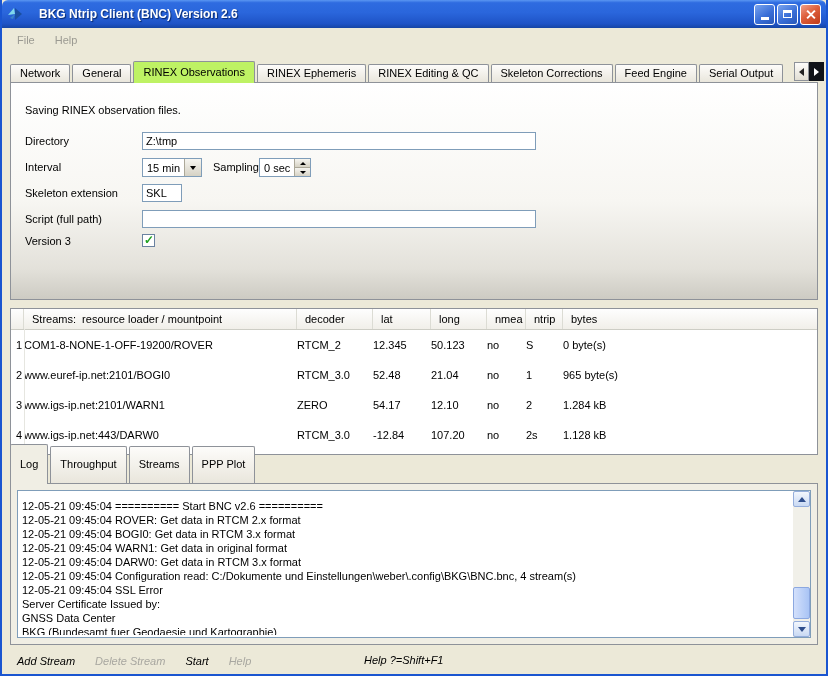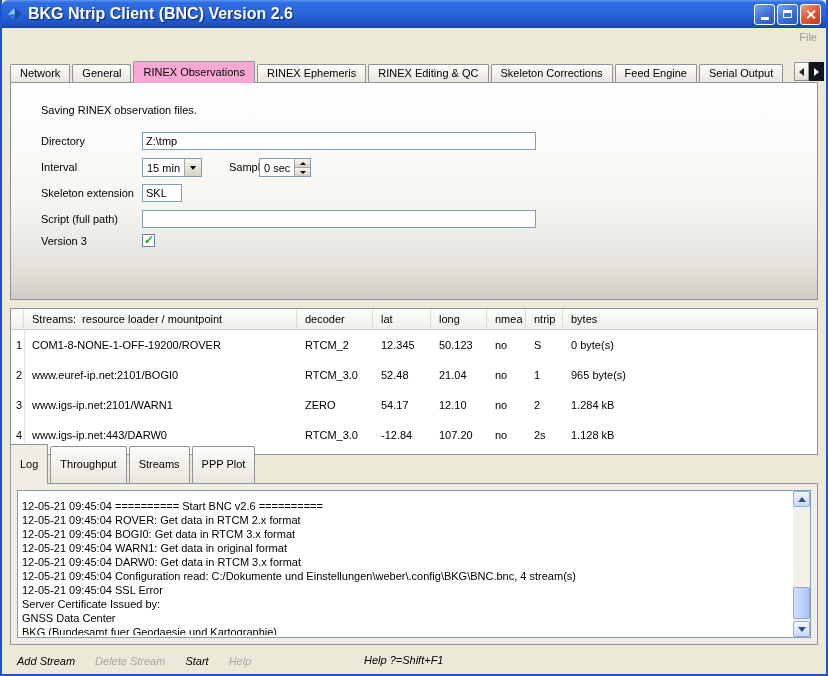--- a/index.html
+++ b/index.html
@@ -4,54 +4,54 @@
 <style>
   html,body{margin:0;padding:0;width:828px;height:676px;overflow:hidden;
     font-family:"Liberation Sans",sans-serif;font-size:11px;color:#000;}
   .window{position:relative;width:828px;height:676px;box-sizing:border-box;
     background:#ECE9D8;border:2px solid #1A55D0;border-top:none;}
   
   .titlebar{position:absolute;top:0;left:0;right:0;height:28px;border-radius:6px 6px 0 0;
     background:linear-gradient(180deg,#5A96F2 0%,#2E6BE0 10%,#2A66DC 45%,#1E53C6 85%,#1545A4 100%);
     display:flex;align-items:center;padding:0 5px;box-sizing:border-box;}
   .app-icon{width:16px;height:16px;display:inline-block;}
-  .title{flex:1;color:#fff;font-weight:bold;font-size:16px;margin-left:5px;
+  .title{flex:1;color:#fff;font-weight:bold;font-size:12px;margin-left:16px;
     text-shadow:1px 1px 1px rgba(0,30,90,.85);white-space:nowrap;}
   .winbtns{display:flex;gap:2px;}
   .winbtn{width:21px;height:21px;border-radius:3px;border:1px solid #fff;box-sizing:border-box;
     display:flex;align-items:center;justify-content:center;}
   .winbtn.min,.winbtn.max{background:linear-gradient(145deg,#7AA4EE 0%,#3A6FD8 55%,#2857B8 100%);}
   .winbtn.close{background:linear-gradient(145deg,#F0A08A 0%,#DD5F3C 45%,#C03A18 100%);}
   .glyph-min{width:8px;height:3px;background:#fff;margin-top:9px;}
   .glyph-max{width:9px;height:8px;border:1px solid #fff;border-top:3px solid #fff;box-sizing:border-box;}
   .glyph-x{position:relative;width:11px;height:11px;}
   .glyph-x::before,.glyph-x::after{content:"";position:absolute;left:5px;top:0;width:2px;height:11px;background:#fff;}
   .glyph-x::before{transform:rotate(45deg);}
   .glyph-x::after{transform:rotate(-45deg);}
   
-  .menubar{position:absolute;top:28px;left:0;right:0;height:24px;display:flex;align-items:flex-end;
-    padding-left:6px;gap:12px;background:#ECE9D8;flex-direction:column;}
+  .menubar{position:absolute;top:28px;left:0;right:0;height:24px;display:flex;align-items:center;
+    padding-left:6px;gap:2px;background:#ECE9D8;}
   .menu-item{padding:3px 9px;color:#9B9A92;}
   
   .tabstrip{position:absolute;top:60px;left:8px;right:2px;height:22px;z-index:3;}
   .tabs{display:flex;gap:2px;align-items:flex-end;height:22px;}
   .tab{height:17px;line-height:16px;padding:0 9px;white-space:nowrap;
     background:linear-gradient(180deg,#FDFCFA,#E9E6DC);
     border:1px solid #8E9299;border-bottom:none;border-radius:2px 2px 0 0;}
-  .tab.active{height:21px;line-height:20px;background:#f9a8d4;position:relative;z-index:2;margin-bottom:-1px;}
+  .tab.active{height:21px;line-height:20px;background:#bef264;position:relative;z-index:2;margin-bottom:-1px;}
   .tab-scroll{position:absolute;top:2px;width:15px;height:19px;display:flex;align-items:center;justify-content:center;
     border:1px solid #8E9299;box-sizing:border-box;}
   .ts-left{right:15px;background:linear-gradient(180deg,#FDFCFA,#E2DFD4);}
   .ts-right{right:0;background:#101318;border-color:#101318;}
   .arr-left{width:0;height:0;border-top:4px solid transparent;border-bottom:4px solid transparent;border-right:5px solid #222;}
   .arr-right-w{width:0;height:0;border-top:4px solid transparent;border-bottom:4px solid transparent;border-left:5px solid #fff;}
   
   .panel{position:absolute;top:82px;left:8px;width:806px;height:216px;border:1px solid #8E9299;
     background:linear-gradient(180deg,#FFFFFF 0%,#F7F6F2 55%,#E3E1DA 86%,#CDCBC3 100%);}
-  .panel .lbl{position:absolute;line-height:14px;white-space:nowrap;margin-left:16px;}
+  .panel .lbl{position:absolute;line-height:14px;white-space:nowrap;}
   .desc{left:14px;top:20px;}
   .input{position:absolute;height:18px;border:1px solid #7F9DB9;background:#fff;box-sizing:border-box;
     font-family:"Liberation Sans",sans-serif;font-size:11px;padding:0 3px;}
   .combo,.spin{position:absolute;height:19px;border:1px solid #7F9DB9;background:#fff;box-sizing:border-box;
     display:flex;align-items:center;}
   .combo-text,.spin-text{flex:1;padding-left:4px;white-space:nowrap;}
   .combo-btn{width:16px;height:17px;background:linear-gradient(180deg,#F6F5F0,#D6D2C4);
     border-left:1px solid #ACA899;display:flex;align-items:center;justify-content:center;}
   .arr-down{width:0;height:0;border-left:3px solid transparent;border-right:3px solid transparent;border-top:4px solid #000;}
   .arr-up-s{width:0;height:0;border-left:3px solid transparent;border-right:3px solid transparent;border-bottom:3px solid #000;}
@@ -62,21 +62,21 @@
   .checkbox{position:absolute;width:13px;height:13px;background:#fff;border:1px solid #6A82A0;box-sizing:border-box;}
   .checkbox.checked::after{content:"✓";position:absolute;left:1px;top:-2px;color:#21A121;font-weight:bold;font-size:12px;}
   
   .streams{position:absolute;top:308px;left:8px;width:806px;height:145px;border:1px solid #8E9299;
     background:#fff;overflow:hidden;}
   .thead,.tr{display:grid;grid-template-columns:13px 273px 76px 58px 56px 39px 37px 1fr;align-items:center;}
   .thead{height:20px;background:linear-gradient(180deg,#FEFEFE,#F1EFE9);border-bottom:1px solid #CDCDC5;}
   .th{height:20px;line-height:20px;padding-left:8px;border-right:1px solid #DCDCD4;white-space:pre;overflow:hidden;}
   .th:last-child{border-right:none;}
   .tr{height:30px;}
-  .td{padding-left:8px;white-space:pre;overflow:hidden;}
+  .td{white-space:pre;overflow:hidden;}
   .td.gutter{padding-left:5px;}
   .gutter-line{position:absolute;left:13px;top:20px;bottom:0;width:1px;background:#E6E6E0;}
   
   .bottom-tabstrip{position:absolute;top:464px;left:8px;height:19px;display:flex;gap:2px;align-items:flex-end;z-index:3;}
   .btab{height:16px;line-height:15px;padding:10px 9px;white-space:nowrap;
     background:linear-gradient(180deg,#FDFCFA,#E9E6DC);
     border:1px solid #8E9299;border-bottom:none;border-radius:2px 2px 0 0;}
   .btab.active{height:19px;line-height:18px;background:#F0EEE4;position:relative;z-index:2;margin-bottom:-1px;}
   .bottom-panel{position:absolute;top:483px;left:8px;width:806px;height:160px;border:1px solid #8E9299;
     background:#F0EEE4;box-sizing:content-box;}

